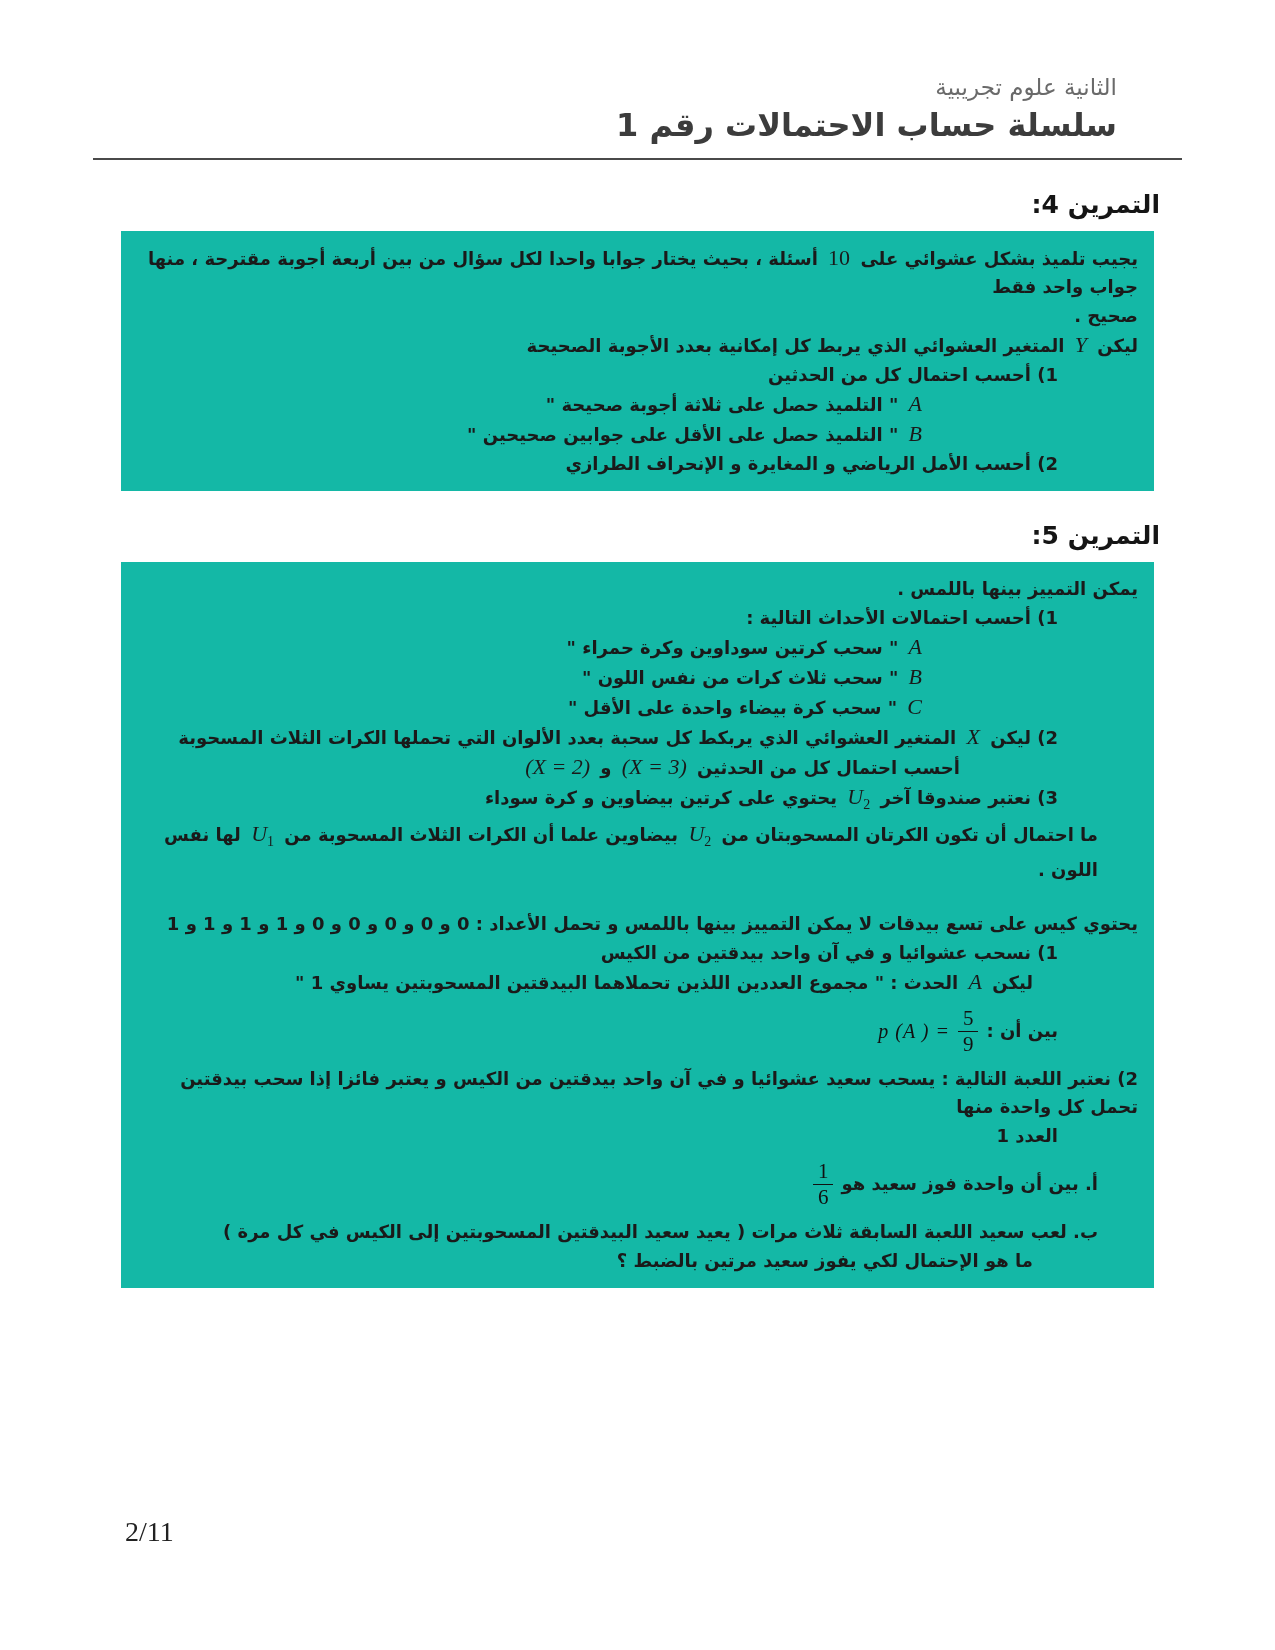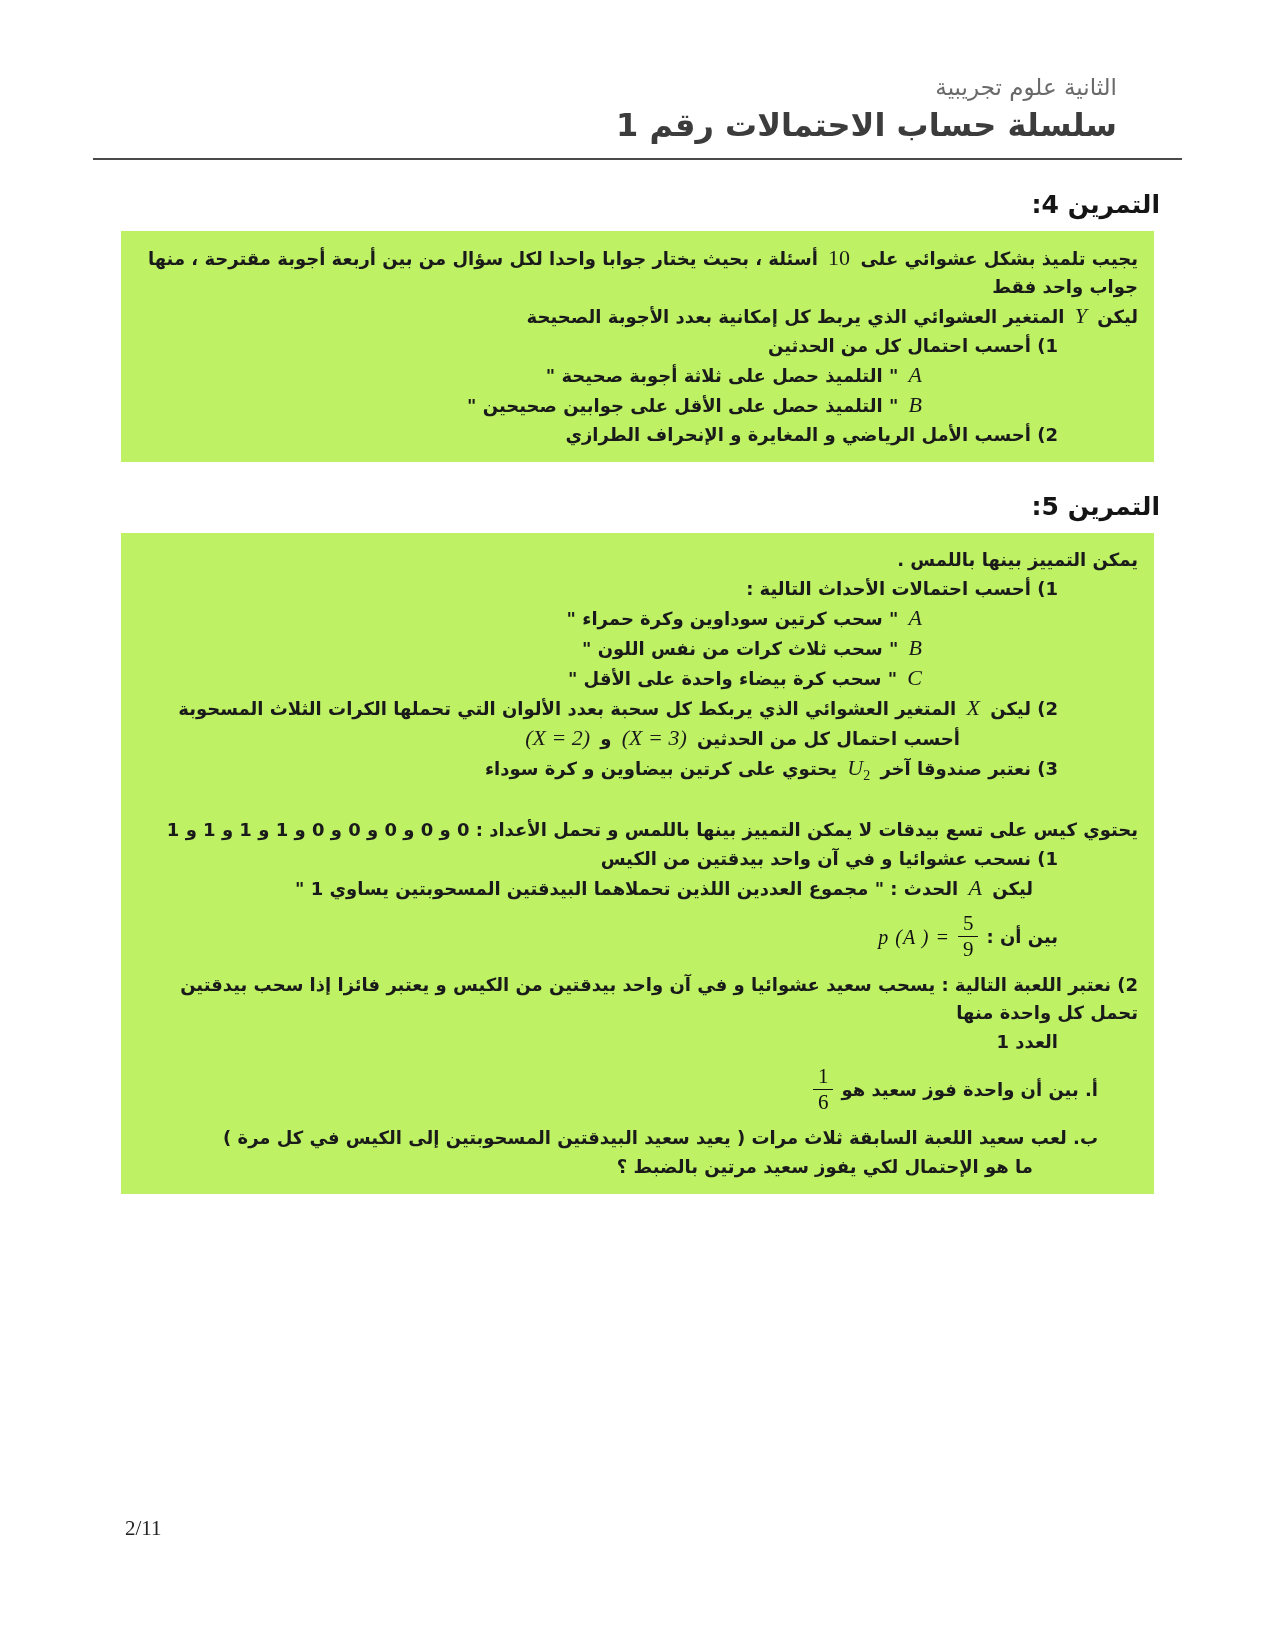--- a/index.html
+++ b/index.html
@@ -30,21 +30,21 @@
 
   
   .ex-title{
     font-weight:bold;font-size:25px;color:#151515;
     margin:30px 22px 12px 0;
     text-align:right;
   }
 
   
   .box{
-    background:#bef264;
+    background:#14b8a6;
     margin:0 28px;
     padding:12px 16px;
     font-weight:bold;
     font-size:18px;
     line-height:28px;
     text-align:right;
   }
 
   .ln{margin:1px 0;}
   .ind-a{padding-right:80px;}
@@ -85,58 +85,60 @@
     font-size:21px;line-height:1.2;
   }
   .frac .num{border-bottom:1.6px solid #111;padding:0 5px;}
   .frac .den{padding:0 5px;}
 
   
   .footer{
     position:absolute;left:125px;top:1516px;
     direction:ltr;
     font-family:"Liberation Serif", serif;
-    font-size:21px;color:#222;
+    font-size:28px;color:#222;
   }
 </style>
 </head>
 <body>
 
 <div class="page">
   <div class="content">
 
     <div class="header">
       <div class="hdr-line1">الثانية علوم تجريبية</div>
       <div class="hdr-line2">سلسلة حساب الاحتمالات رقم 1</div>
       <hr class="rule">
     </div>
 
     <section>
       <div class="ex-title">التمرين 4:</div>
       <div class="box">
         <div class="ln"><span>يجيب تلميذ بشكل عشوائي على </span><span class="rm" dir="ltr">10</span><span> أسئلة ، بحيث يختار جوابا واحدا لكل سؤال من بين أربعة أجوبة مقترحة ، منها جواب واحد فقط</span></div>
+        <div class="ln"><span>صحيح .</span></div>
         <div class="ln"><span>ليكن </span><span class="it" dir="ltr">Y</span><span> المتغير العشوائي الذي يربط كل إمكانية بعدد الأجوبة الصحيحة</span></div>
         <div class="ln ind-a"><span>1) أحسب احتمال كل من الحدثين</span></div>
         <div class="ln ind-b"><span class="it" dir="ltr">A</span><span> " التلميذ حصل على ثلاثة أجوبة صحيحة "</span></div>
         <div class="ln ind-b"><span class="it" dir="ltr">B</span><span> " التلميذ حصل على الأقل على جوابين صحيحين "</span></div>
         <div class="ln ind-a"><span>2) أحسب الأمل الرياضي و المغايرة و الإنحراف الطرازي</span></div>
       </div>
     </section>
 
     <section>
       <div class="ex-title">التمرين 5:</div>
       <div class="box">
         <div class="ln"><span>يمكن التمييز بينها باللمس .</span></div>
         <div class="ln ind-a"><span>1) أحسب احتمالات الأحداث التالية :</span></div>
         <div class="ln ind-b"><span class="it" dir="ltr">A</span><span> " سحب كرتين سوداوين وكرة حمراء "</span></div>
         <div class="ln ind-b"><span class="it" dir="ltr">B</span><span> " سحب ثلاث كرات من نفس اللون "</span></div>
         <div class="ln ind-b"><span class="it" dir="ltr">C</span><span> " سحب كرة بيضاء واحدة على الأقل "</span></div>
         <div class="ln ind-a"><span>2) ليكن </span><span class="it" dir="ltr">X</span><span> المتغير العشوائي الذي يربكط كل سحبة بعدد الألوان التي تحملها الكرات الثلاث المسحوبة</span></div>
         <div class="ln ind-c"><span>أحسب احتمال كل من الحدثين </span><span class="it" dir="ltr">(X = 3)</span><span> و </span><span class="it" dir="ltr">(X = 2)</span></div>
         <div class="ln ind-a"><span>3) نعتبر صندوقا آخر </span><span class="it" dir="ltr">U<sub>2</sub></span><span> يحتوي على كرتين بيضاوين و كرة سوداء</span></div>
+        <div class="ln ind-e"><span>ما احتمال أن تكون الكرتان المسحوبتان من </span><span class="it" dir="ltr">U<sub>2</sub></span><span> بيضاوين علما أن الكرات الثلاث المسحوبة من </span><span class="it" dir="ltr">U<sub>1</sub></span><span> لها نفس اللون .</span></div>
       </div>
     </section>
 
     <section>
       <div class="box">
         <div class="ln"><span>يحتوي كيس على تسع بيدقات لا يمكن التمييز بينها باللمس و تحمل الأعداد : 0 و 0 و 0 و 0 و 0 و 1 و 1 و 1 و 1</span></div>
         <div class="ln ind-a"><span>1) نسحب عشوائيا و في آن واحد بيدقتين من الكيس</span></div>
         <div class="ln ind-d"><span>ليكن </span><span class="it" dir="ltr">A</span><span> الحدث : " مجموع العددين اللذين تحملاهما البيدقتين المسحوبتين يساوي 1 "</span></div>
 
         <div class="ln ind-a fline">

